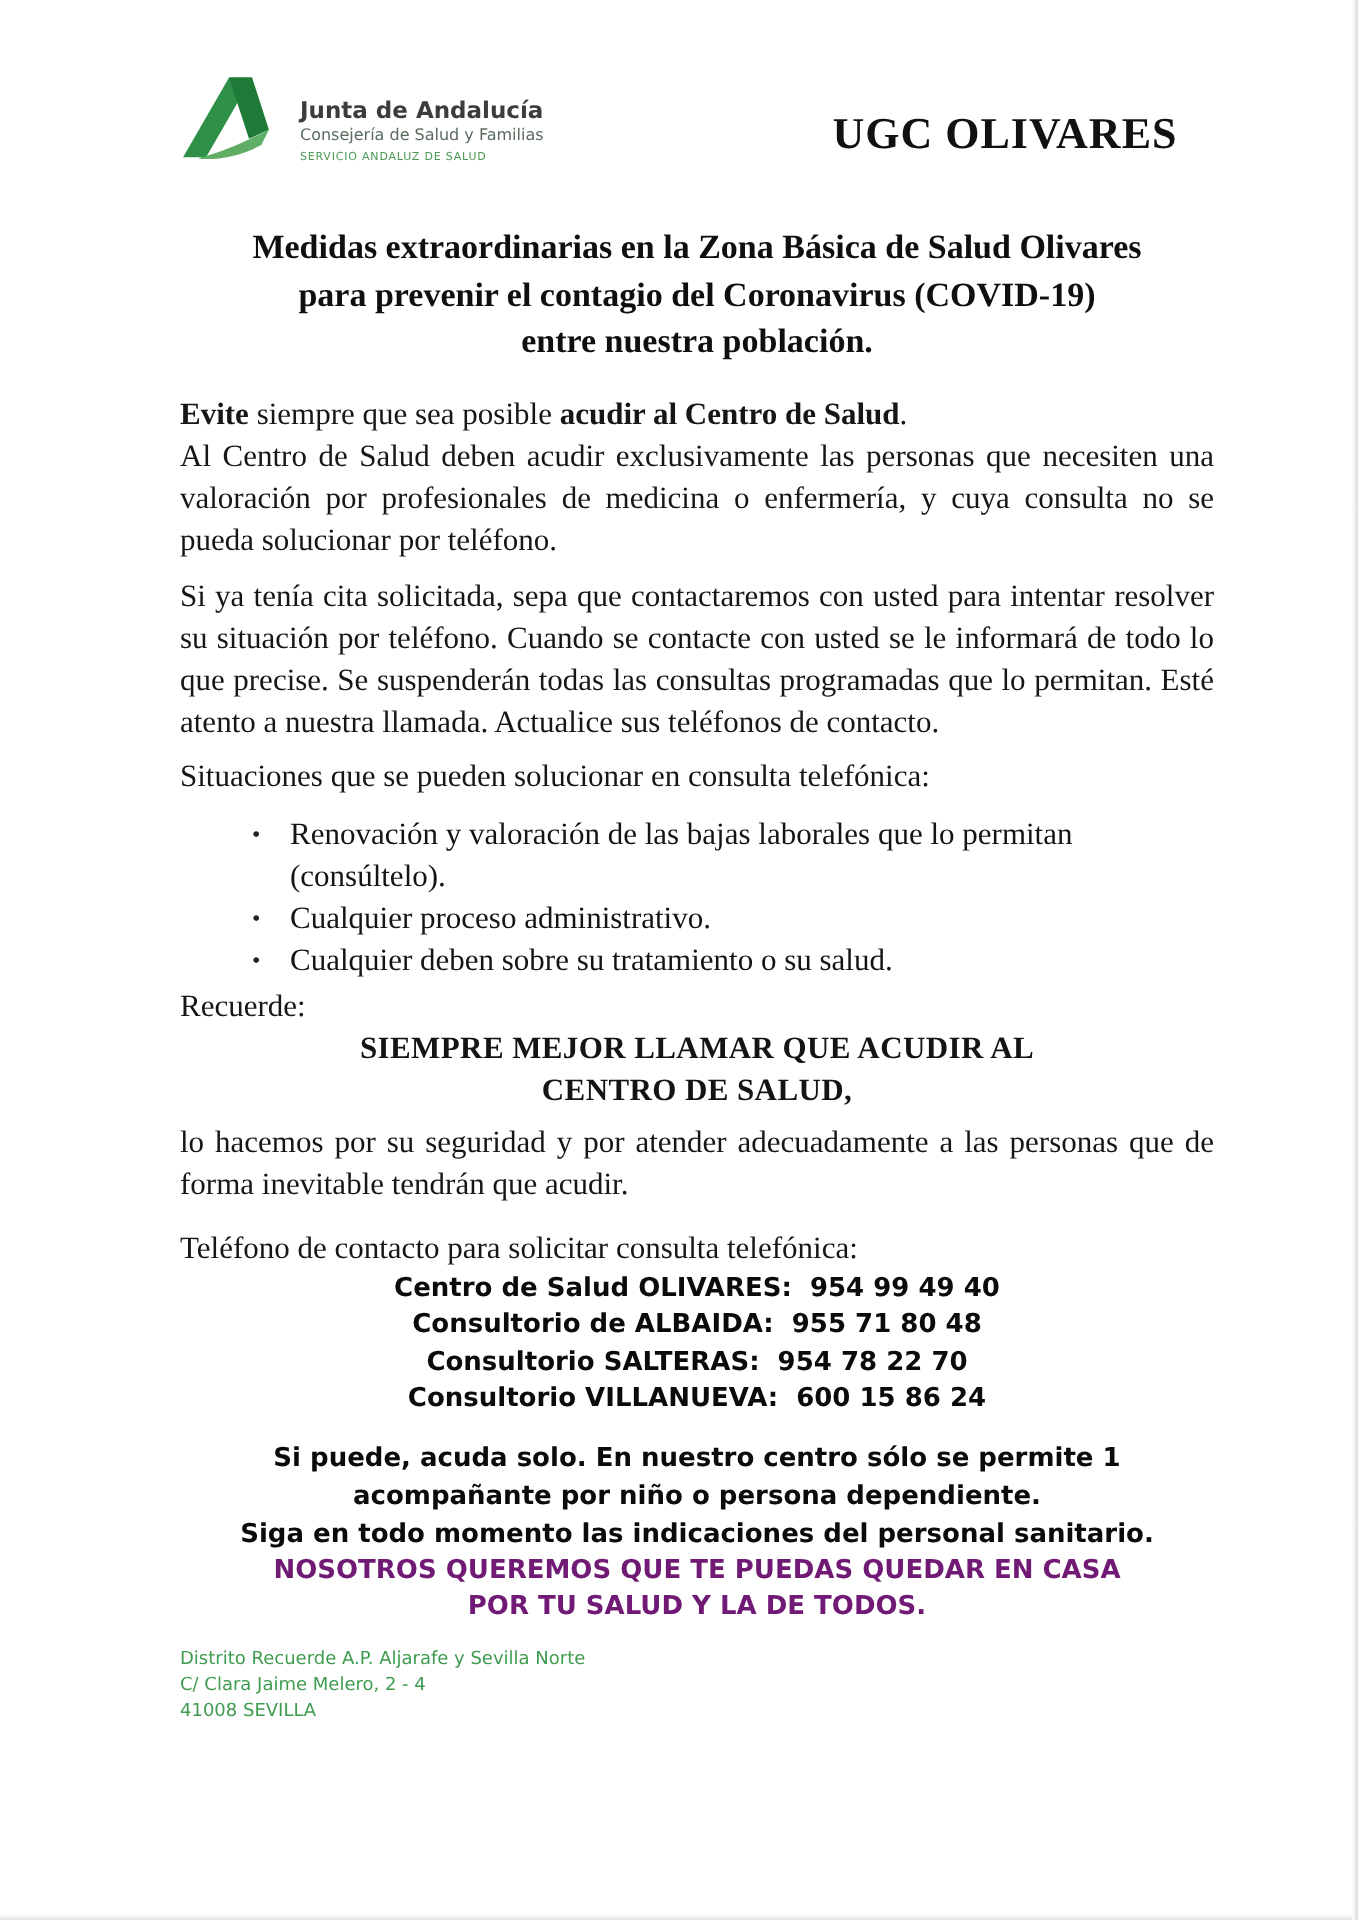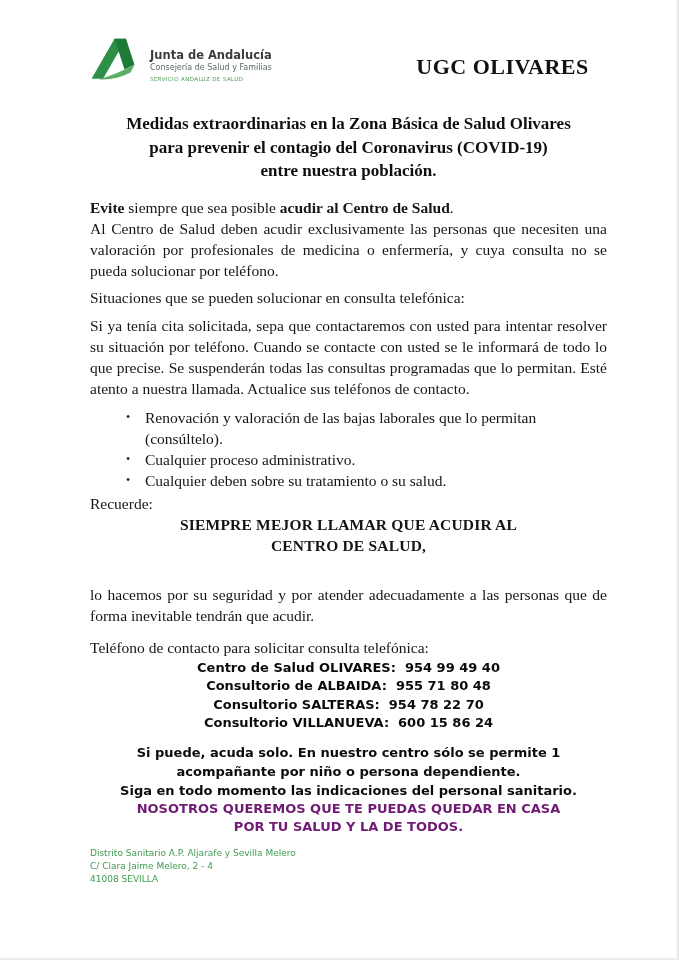--- a/index.html
+++ b/index.html
@@ -27,21 +27,21 @@
   .para { font-size:15.5px; line-height:21px; color:#161616; }
   .just { text-align:justify; }
   .p1 { margin-top:14px; }
   .p2 { margin-top:7px; }
   .situations { margin-top:6px; }
   ul.bullets { margin-top:8px; list-style:none; }
   ul.bullets li { position:relative; padding-left:55px; font-size:15.5px; line-height:21px; }
   ul.bullets li::before { content:"\2022"; position:absolute; left:36px; top:0; font-size:12px; line-height:21px; color:#222; }
   .remember-label { margin-top:2px; }
   .remember-lines { text-align:center; font-weight:bold; font-size:15.5px; line-height:21.5px; letter-spacing:0.2px; }
-  .p3 { margin-top:27px; }
+  .p3 { margin-top:4px; }
   .phones-heading { margin-top:11px; }
   .phone-lines { margin-top:1px; text-align:center; font-family:"DejaVu Sans", sans-serif; font-weight:bold; font-size:13px; line-height:18.5px; color:#0b0b0b; }
   .phone-line .num { margin-left:9px; }
   .notice { margin-top:10px; text-align:center; font-family:"DejaVu Sans", sans-serif; font-weight:bold; font-size:13px; line-height:19px; color:#0b0b0b; }
   .stay-home { text-align:center; font-family:"DejaVu Sans", sans-serif; font-weight:bold; font-size:13px; line-height:18px; color:#701a75; }
 
   
   .footer { margin-top:11px; font-family:"DejaVu Sans", sans-serif; font-size:9px; line-height:13px; color:#3f9b4f; }
 </style>
 </head>
@@ -69,23 +69,23 @@
     <div>Medidas extraordinarias en la Zona Básica de Salud Olivares</div>
     <div>para prevenir el contagio del Coronavirus (COVID-19)</div>
     <div>entre nuestra población.</div>
   </div>
 
   <div class="para p1">
     <div><b>Evite</b><span> siempre que sea posible </span><b>acudir al Centro de Salud</b><span>.</span></div>
     <div class="just">Al Centro de Salud deben acudir exclusivamente las personas que necesiten una valoración por profesionales de medicina o enfermería, y cuya consulta no se pueda solucionar por teléfono.</div>
   </div>
 
+  <div class="para p2 just">Si ya tenía cita solicitada, sepa que contactaremos con usted para intentar resolver su situación por teléfono. Cuando se contacte con usted se le informará de todo lo que precise. Se suspenderán todas las consultas programadas que lo permitan. Esté atento a nuestra llamada. Actualice sus teléfonos de contacto.</div>
+
   <div class="para situations">Situaciones que se pueden solucionar en consulta telefónica:</div>
-
-  <div class="para p2 just">Si ya tenía cita solicitada, sepa que contactaremos con usted para intentar resolver su situación por teléfono. Cuando se contacte con usted se le informará de todo lo que precise. Se suspenderán todas las consultas programadas que lo permitan. Esté atento a nuestra llamada. Actualice sus teléfonos de contacto.</div>
 
   <ul class="bullets">
     <li>Renovación y valoración de las bajas laborales que lo permitan (consúltelo).</li>
     <li>Cualquier proceso administrativo.</li>
     <li>Cualquier deben sobre su tratamiento o su salud.</li>
   </ul>
 
   <div class="para remember-label">Recuerde:</div>
   <div class="remember-lines">
     <div>SIEMPRE MEJOR LLAMAR QUE ACUDIR AL</div>
@@ -108,18 +108,18 @@
     <div>acompañante por niño o persona dependiente.</div>
     <div>Siga en todo momento las indicaciones del personal sanitario.</div>
   </div>
 
   <div class="stay-home">
     <div>NOSOTROS QUEREMOS QUE TE PUEDAS QUEDAR EN CASA</div>
     <div>POR TU SALUD Y LA DE TODOS.</div>
   </div>
 
   <div class="footer">
-    <div>Distrito Sanitario A.P. Aljarafe y Sevilla Melero</div>
+    <div>Distrito Recuerde A.P. Aljarafe y Sevilla Norte</div>
     <div>C/ Clara Jaime Melero, 2 - 4</div>
     <div>41008 SEVILLA</div>
   </div>
 
 </div>
 
 </body></html>

